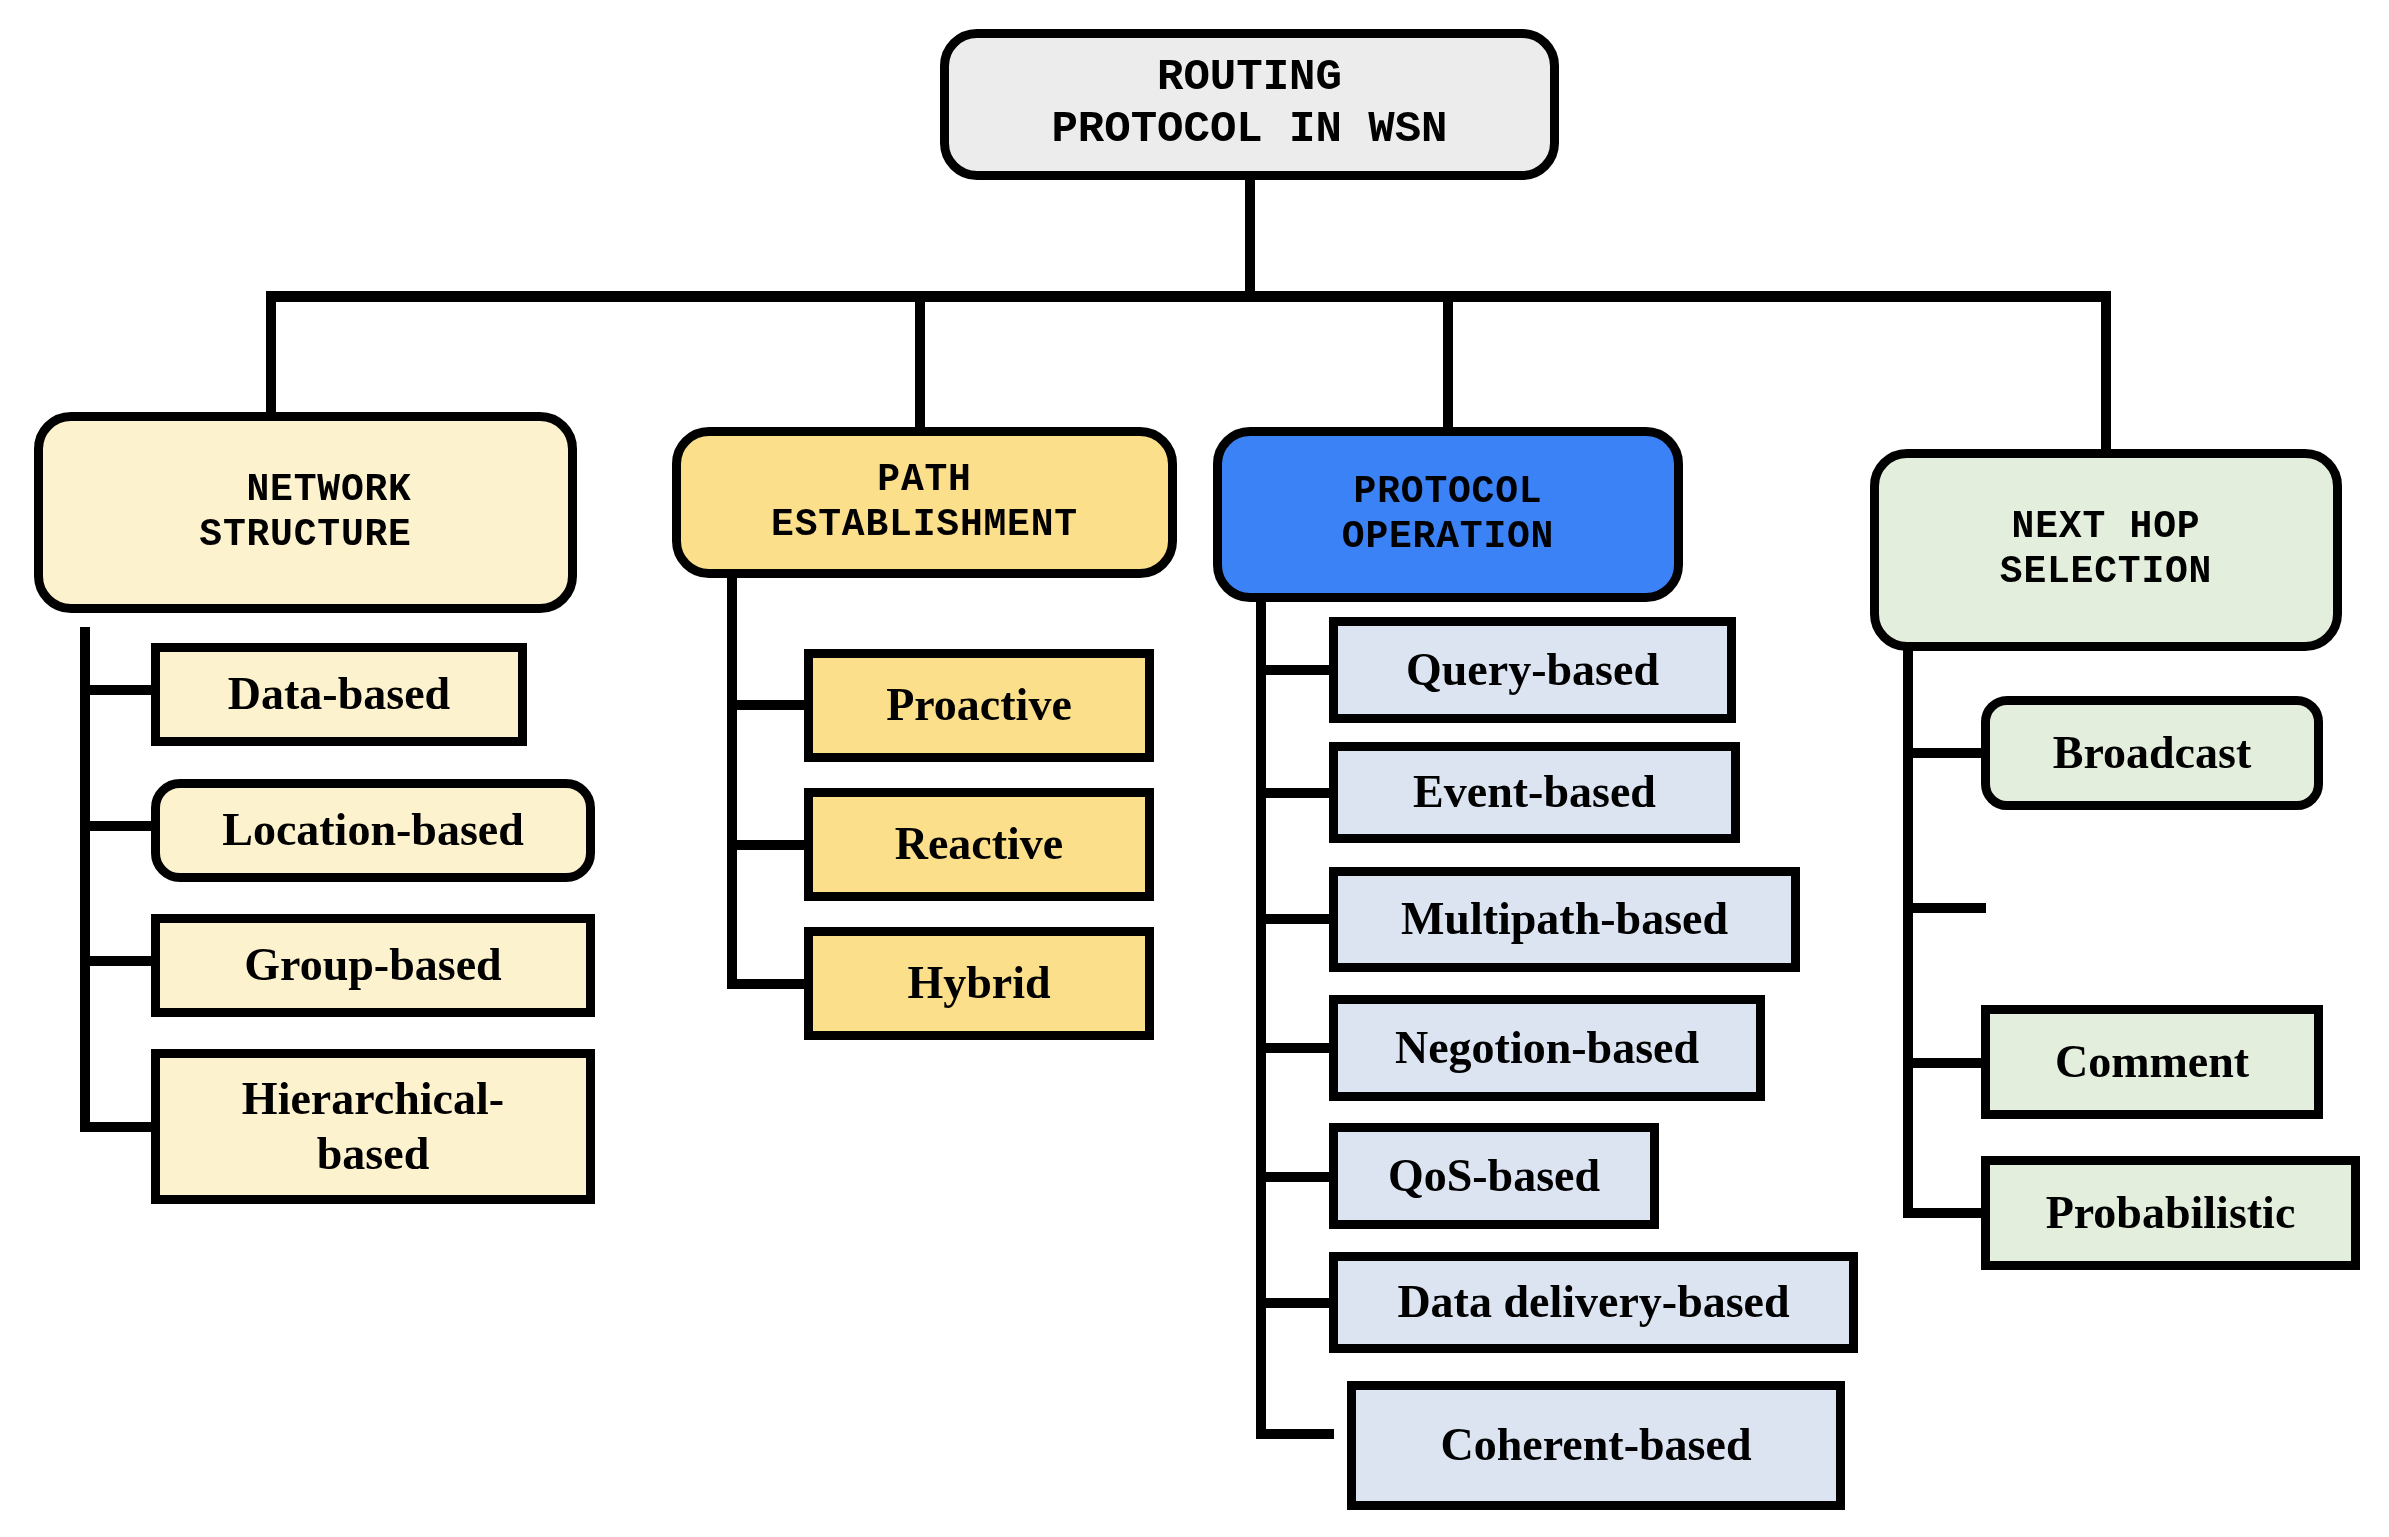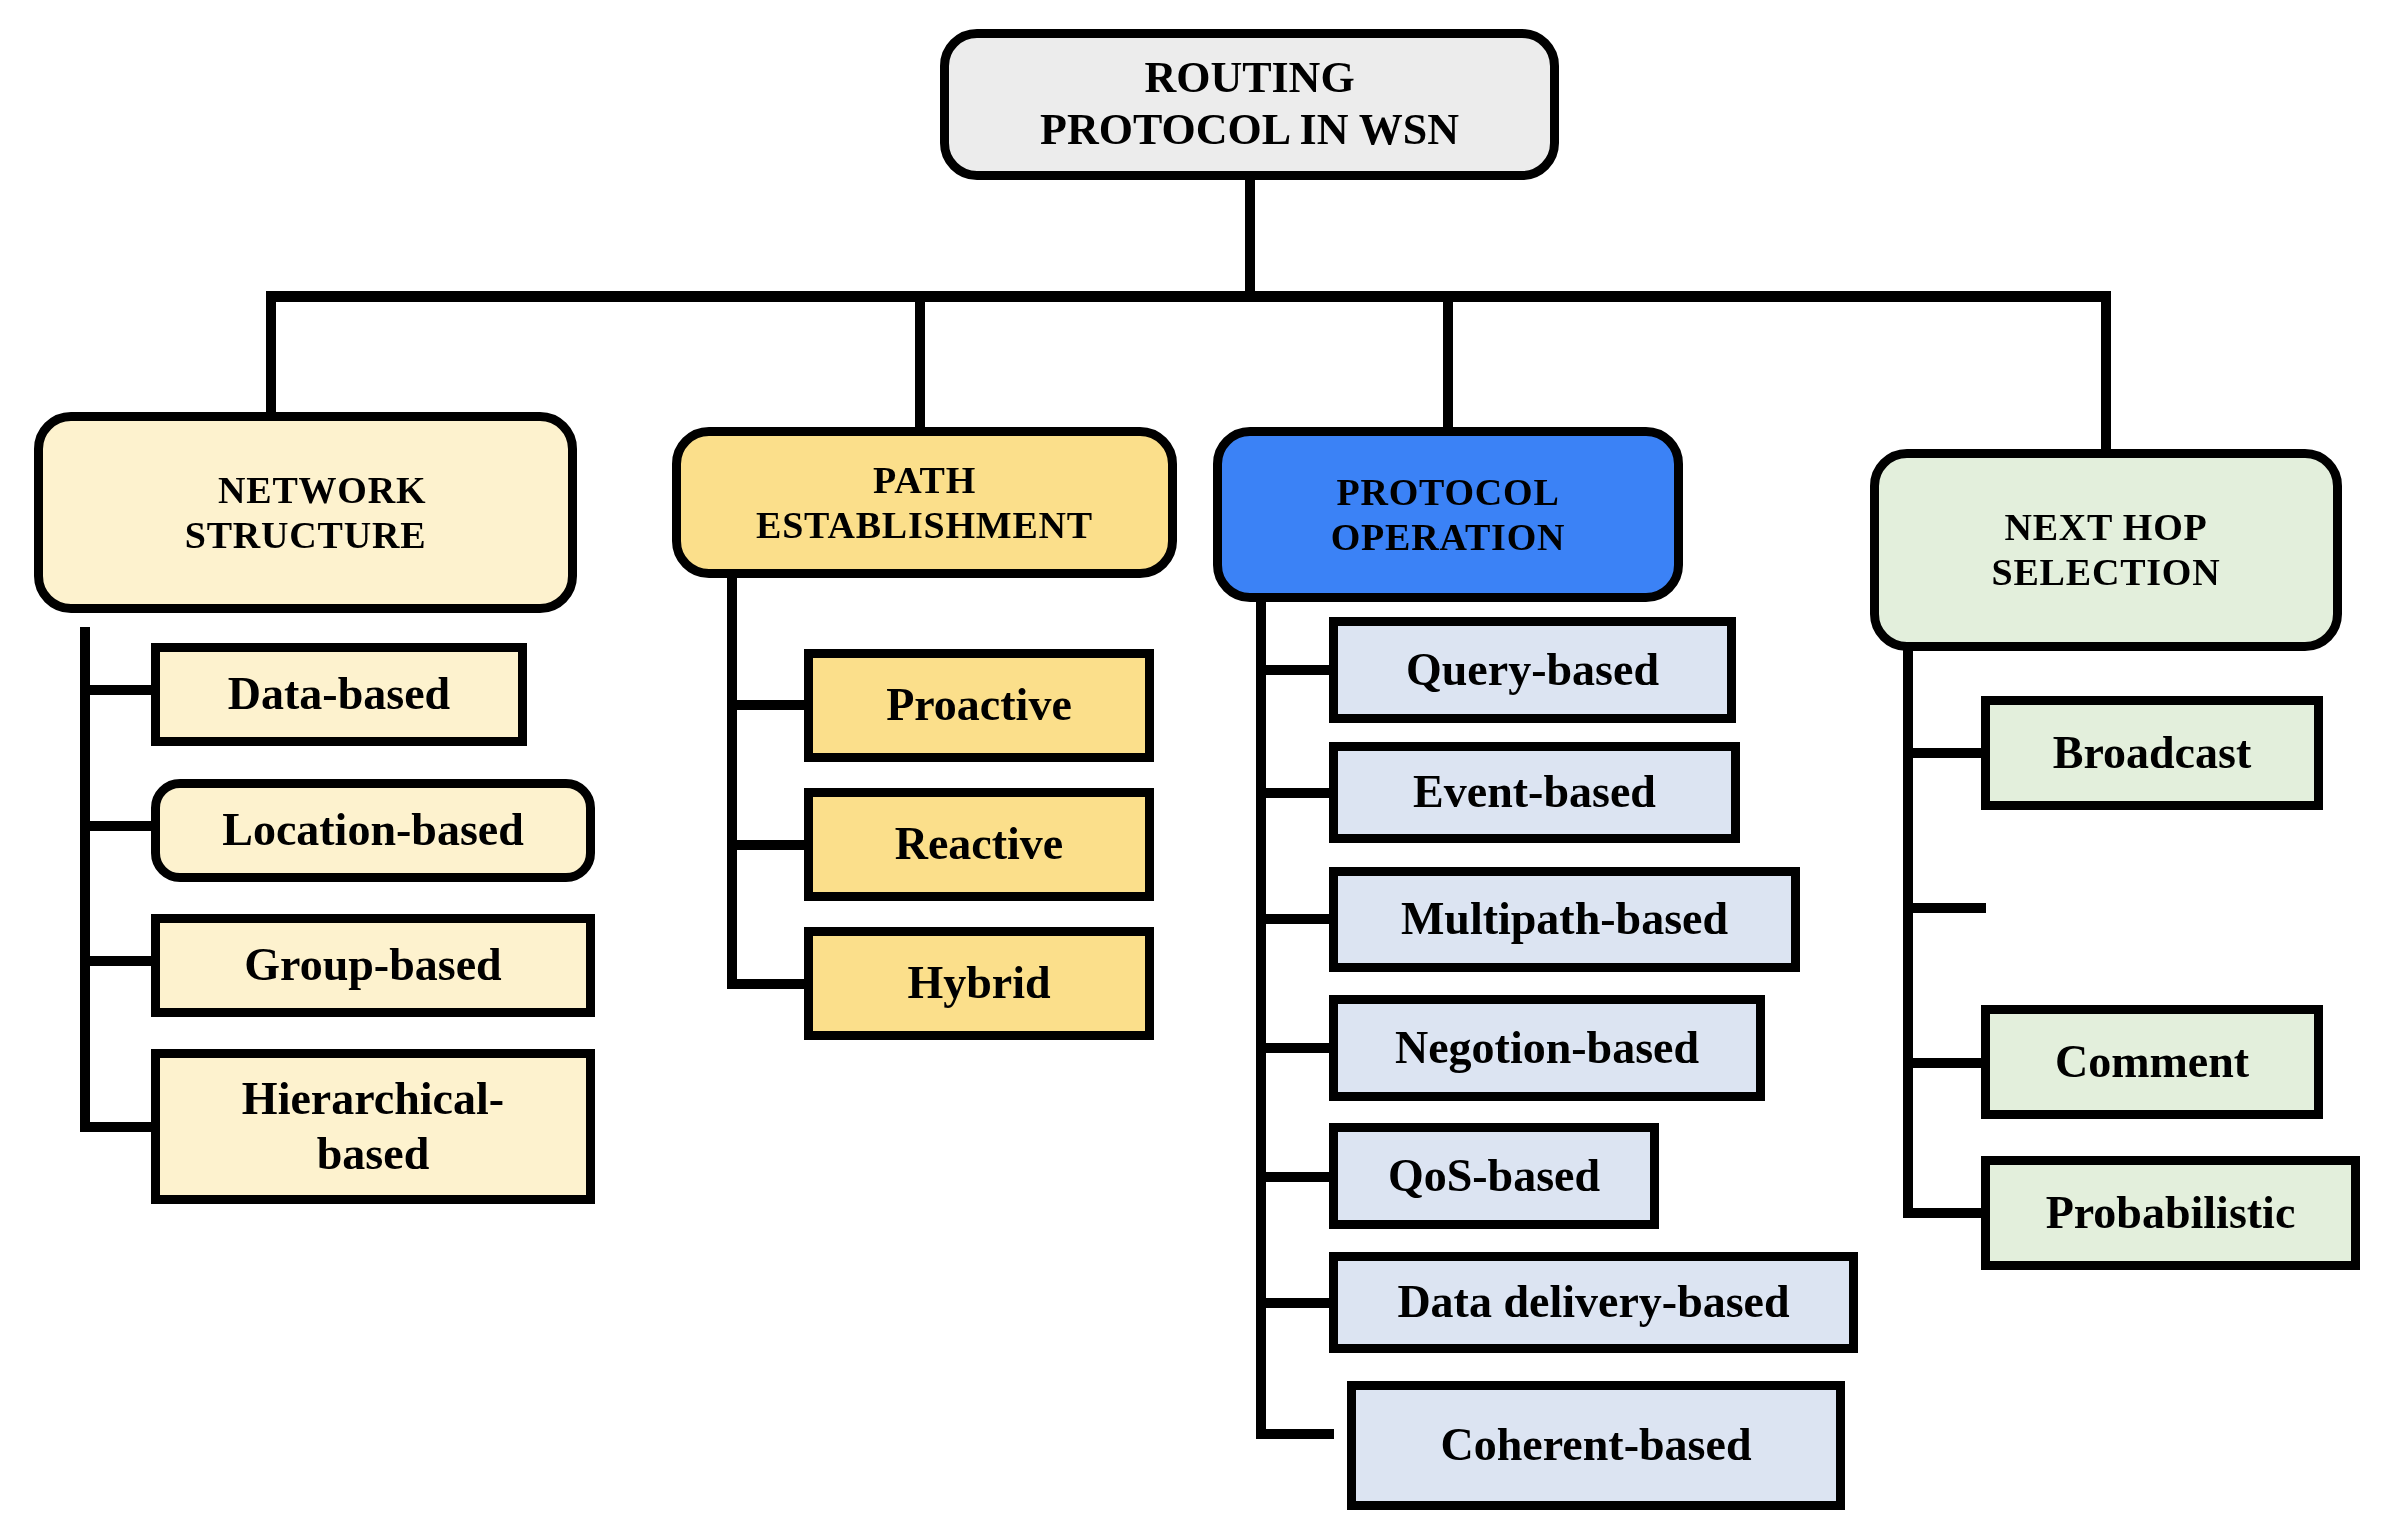--- a/index.html
+++ b/index.html
@@ -13,21 +13,21 @@
   }
   .line{position:absolute;background:#000000;}
   .node{
     position:absolute;
     box-sizing:border-box;
     border:9.8px solid #000000;
     display:flex;align-items:center;justify-content:center;
     text-align:center;
     background:#fff;
   }
-  .rounded{border-radius:37px;}
+  .rounded{border-radius:37px;font-family:Liberation Mono, monospace;}
   .label{white-space:pre-line;line-height:1.18;display:block;}
   .hdr{font-size:38px;letter-spacing:0.8px;}
   .child{font-size:46px;}
   
   #root-node{left:940px;top:28.5px;width:619px;height:151px;font-size:44px;}
   
   #h-network{left:34px;top:412px;width:543px;height:201px;text-align:right;}
   #h-path{left:672px;top:427px;width:505px;height:151px;}
   #h-protocol{left:1213px;top:427px;width:470px;height:175px;}
   #h-nexthop{left:1870px;top:449px;width:472px;height:202px;}
@@ -182,21 +182,21 @@
   <div class="node child" id="c3e" style="background-color: rgb(220, 228, 242);">
     <span class="label">QoS-based</span>
   </div>
   <div class="node child" id="c3f" style="background-color: rgb(220, 228, 242);">
     <span class="label">Data delivery-based</span>
   </div>
   <div class="node child" id="c3g" style="background-color: rgb(220, 228, 242);">
     <span class="label">Coherent-based</span>
   </div>
 
-  <div class="node child" id="c4a" style="background-color: rgb(227, 239, 220);">
+  <div class="node child" id="c4a" style="background-color: rgb(227, 239, 220); border-radius: 26px;">
     <span class="label">Broadcast</span>
   </div>
   <div class="node child" id="c4c" style="background-color: rgb(227, 239, 220);">
     <span class="label">Comment</span>
   </div>
   <div class="node child" id="c4d" style="background-color: rgb(227, 239, 220);">
     <span class="label">Probabilistic</span>
   </div>
 
 </div>

